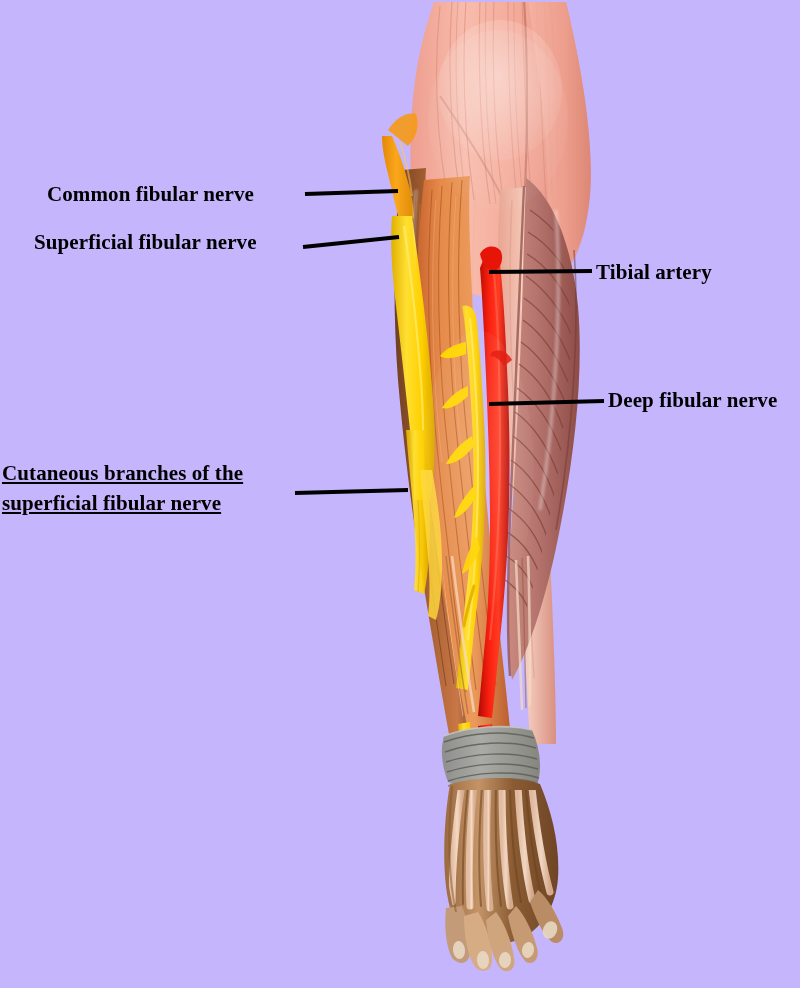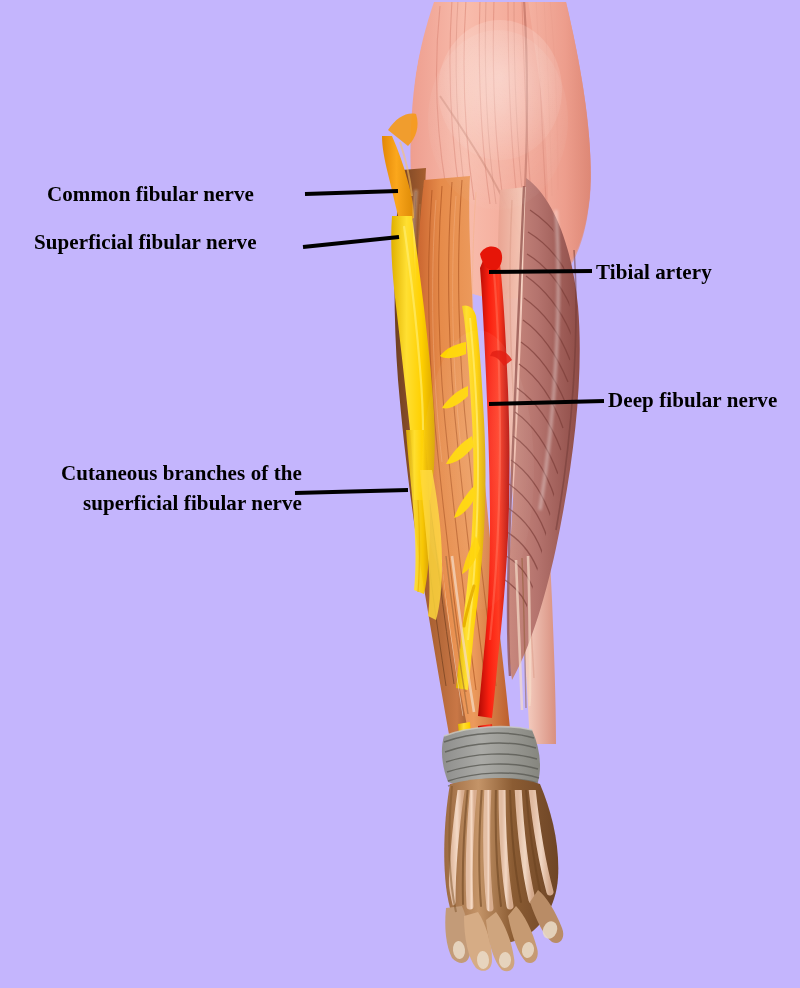--- a/index.html
+++ b/index.html
@@ -33,22 +33,23 @@
     font-family: "Liberation Serif", "DejaVu Serif", serif;
     font-weight: bold;
     font-size: 21px;
     line-height: 30px;
     color: #000000;
     white-space: nowrap;
     letter-spacing: 0.1px;
   }
   .label.two-line {
     white-space: normal;
-    text-align: right;
+    text-align: left;
     width: 300px;
+    text-decoration: underline;
   }
   #label-common-fibular-nerve { left: 47px;  top: 179px; }
   #label-superficial-fibular-nerve { left: 34px; top: 227px; }
   #label-cutaneous-branches { left: 2px; top: 458px; }
   #label-tibial-artery { left: 596px; top: 257px; }
   #label-deep-fibular-nerve { left: 608px; top: 385px; }
 </style>
 </head>
 <body>
 

